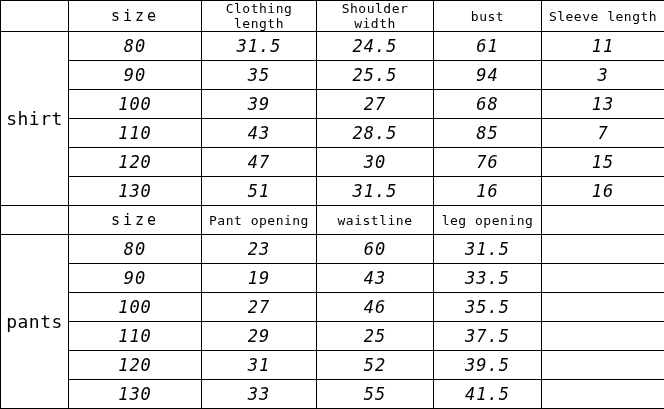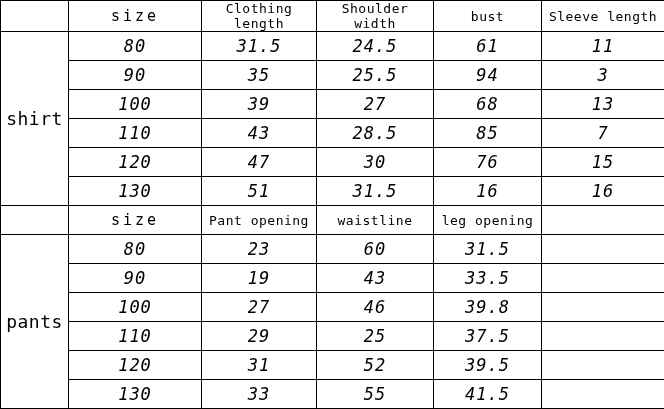--- a/index.html
+++ b/index.html
@@ -169,21 +169,21 @@
         <td class="val-cell">19</td>
         <td class="val-cell">43</td>
         <td class="val-cell">33.5</td>
         <td class="blank-cell"></td>
       </tr>
 
       <tr class="row-h">
         <td class="val-cell">100</td>
         <td class="val-cell">27</td>
         <td class="val-cell">46</td>
-        <td class="val-cell">39.8</td>
+        <td class="val-cell">35.5</td>
         <td class="blank-cell"></td>
       </tr>
 
       <tr class="row-h">
         <td class="val-cell">110</td>
         <td class="val-cell">29</td>
         <td class="val-cell">25</td>
         <td class="val-cell">37.5</td>
         <td class="blank-cell"></td>
       </tr>

